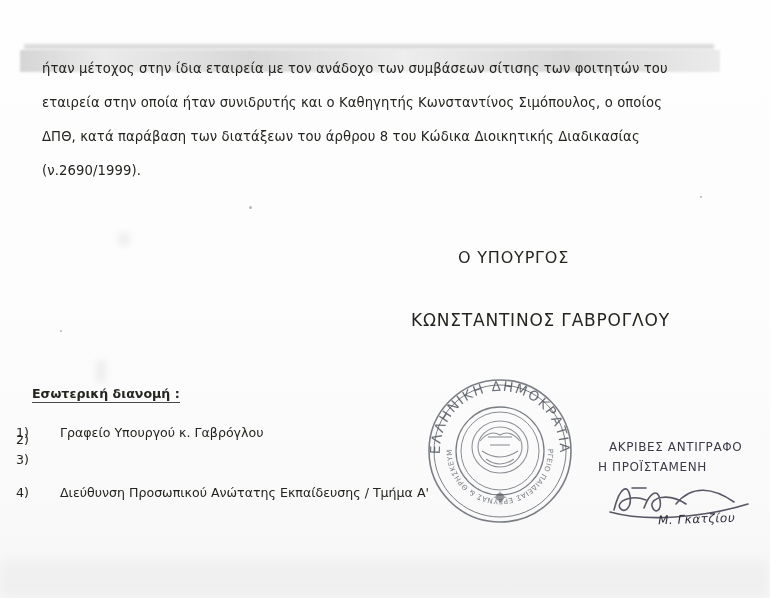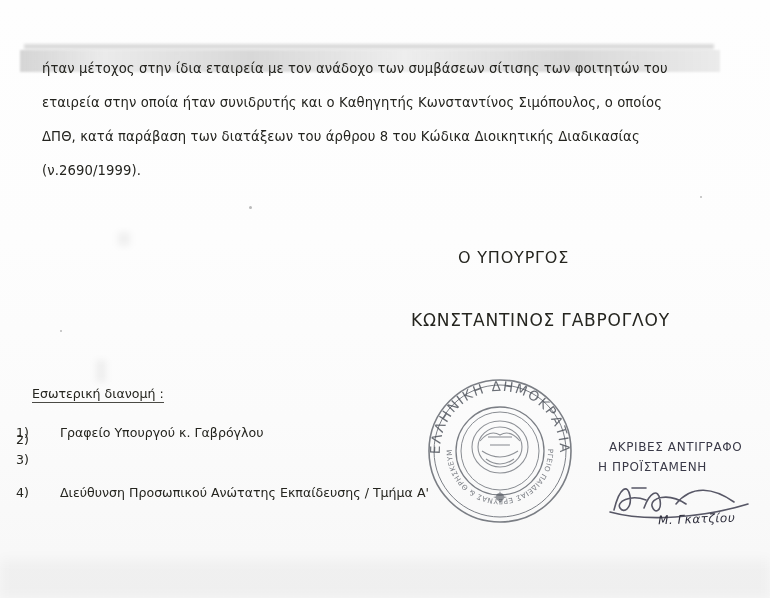--- a/index.html
+++ b/index.html
@@ -93,20 +93,21 @@
   }
 
   .dist-title {
     position: absolute;
     left: 32px;
     top: 386px;
     font-size: 12.6px;
     color: #25251f;
     border-bottom: 1px solid #4a4a45;
     padding-bottom: 1px;
+    font-weight: bold;
   }
 
   .dist-list {
     position: absolute;
     left: 12px;
     top: 412px;
     width: 430px;
     font-size: 12.6px;
     color: #25251f;
   }

